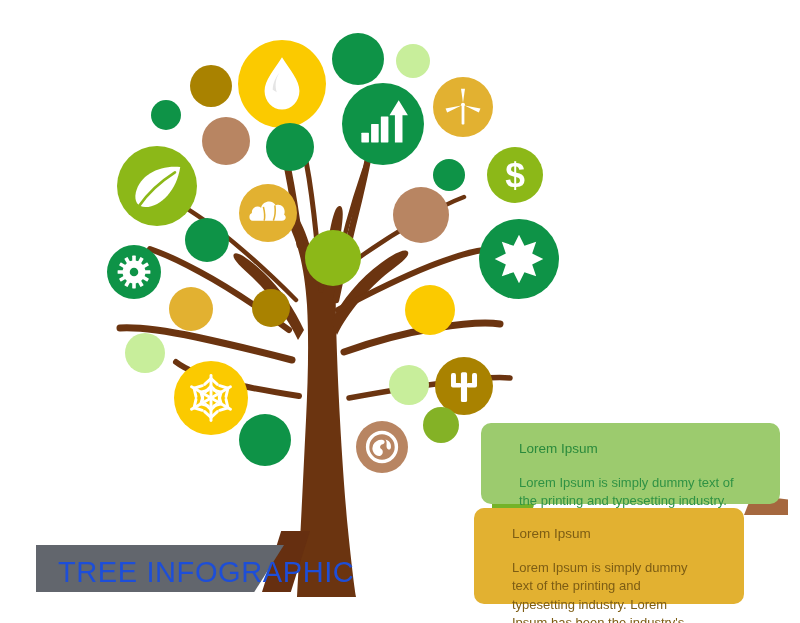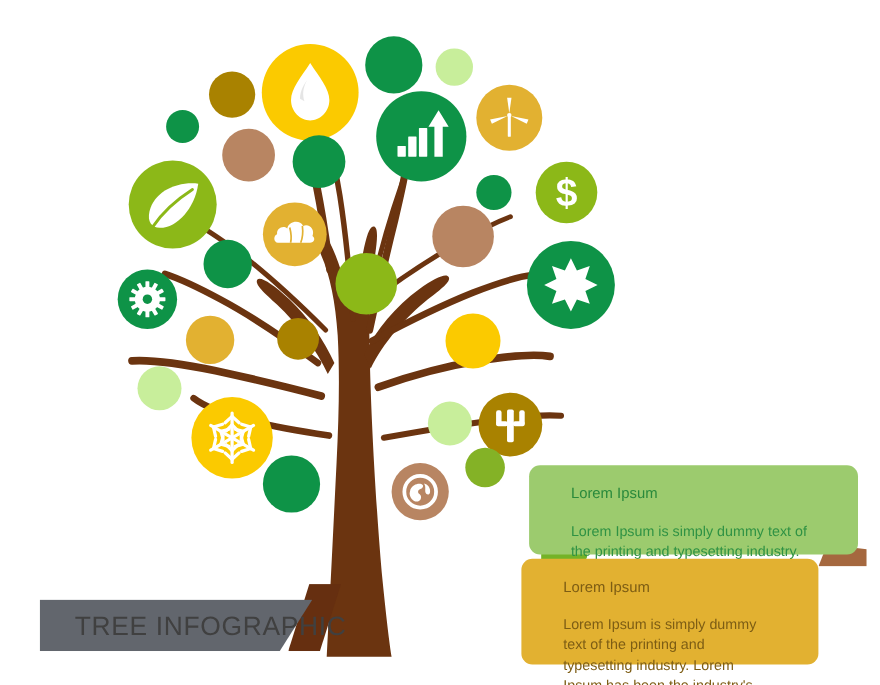--- a/index.html
+++ b/index.html
@@ -102,25 +102,25 @@
     left: 262px;
     top: 531px;
     width: 48px;
     height: 61px;
     background: #662f10;
     z-index: 6;
     clip-path: polygon(40% 0, 100% 0, 60% 100%, 0 100%);
   }
   #banner-text {
     position: absolute;
-    left: 68px;
+    left: 58px;
     top: 556px;
-    font-size: 24px;
+    font-size: 29px;
     letter-spacing: 0.6px;
-    color: #404040;
+    color: #1d4ed8;
     z-index: 8;
     white-space: nowrap;
     font-weight: 400;
   }
 </style>
 </head>
 <body>
 
 <div id="stage">
 

